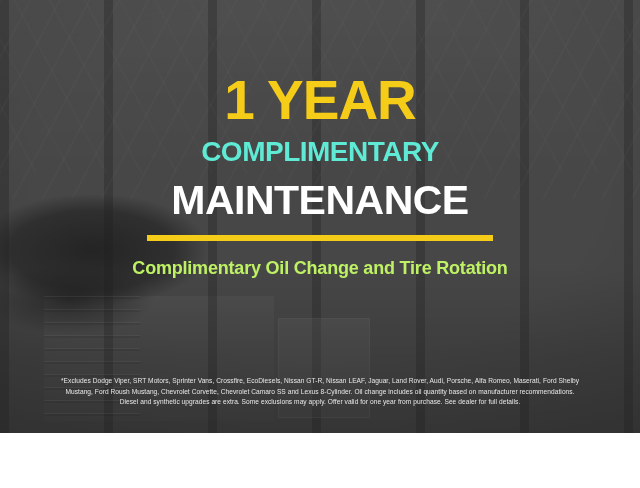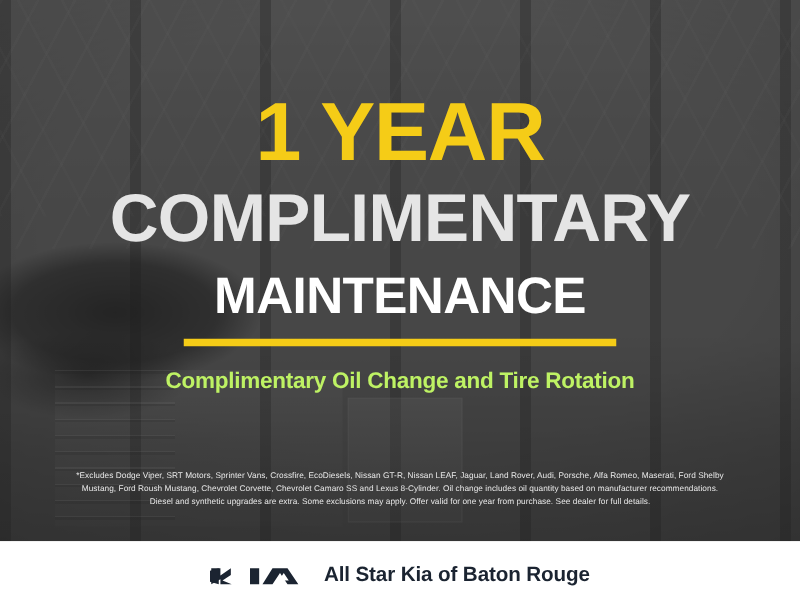--- a/index.html
+++ b/index.html
@@ -106,34 +106,34 @@
   .hero-content {
     position:absolute; inset:0;
     display:flex;
     flex-direction:column;
     align-items:center;
     text-align:center;
   }
 
   .headline {
     margin-top:76px;
-    font-size:66px;
+    font-size:55px;
     line-height:.88;
     font-weight:bold;
     color:#F5CC17;
     letter-spacing:-1px;
     white-space:nowrap;
   }
 
   .subhead-1 {
     margin-top:14px;
-    font-size:54px;
+    font-size:28px;
     line-height:1.0;
     font-weight:bold;
-    color:#e5e5e5;
+    color:#5eead4;
     letter-spacing:-0.5px;
     white-space:nowrap;
   }
 
   .subhead-2 {
     margin-top:14px;
     font-size:41px;
     line-height:1.0;
     font-weight:bold;
     color:#ffffff;
@@ -216,29 +216,14 @@
 
     </div>
 
     <div class="disclaimer">
       <div>*Excludes Dodge Viper, SRT Motors, Sprinter Vans, Crossfire, EcoDiesels, Nissan GT-R, Nissan LEAF, Jaguar, Land Rover, Audi, Porsche, Alfa Romeo, Maserati, Ford Shelby</div>
       <div>Mustang, Ford Roush Mustang, Chevrolet Corvette, Chevrolet Camaro SS and Lexus 8-Cylinder. Oil change includes oil quantity based on manufacturer recommendations.</div>
       <div>Diesel and synthetic upgrades are extra. Some exclusions may apply. Offer valid for one year from purchase. See dealer for full details.</div>
     </div>
   </div>
 
-  <div class="footer">
-
-    <svg class="kia-logo" width="74" height="22" viewBox="0 0 222 66">
-
-      <path fill="#1B2431" d="M3 14 L25 14 L25 31 L50 14 L50 30 L30 43 L52 52 L52 52 L25 52 L25 40 L3 52 Z"></path>
-      <path fill="#1B2431" d="M0 20 L21 14 L21 52 L0 46 Z"></path>
-
-      <path fill="#1B2431" d="M96 14 L118 14 L118 52 L96 52 Z"></path>
-
-      <path fill="#1B2431" d="M150 14 L186 14 L212 52 L186 52 L168 25 L150 52 L126 52 Z"></path>
-      <path fill="#FFFFFF" d="M159 52 L177 25 L189 43 L171 43 L166 52 Z"></path>
-    </svg>
-
-    <div class="dealer-name">All Star Kia of Baton Rouge</div>
-  </div>
 
 </div>
 
 </body></html>

